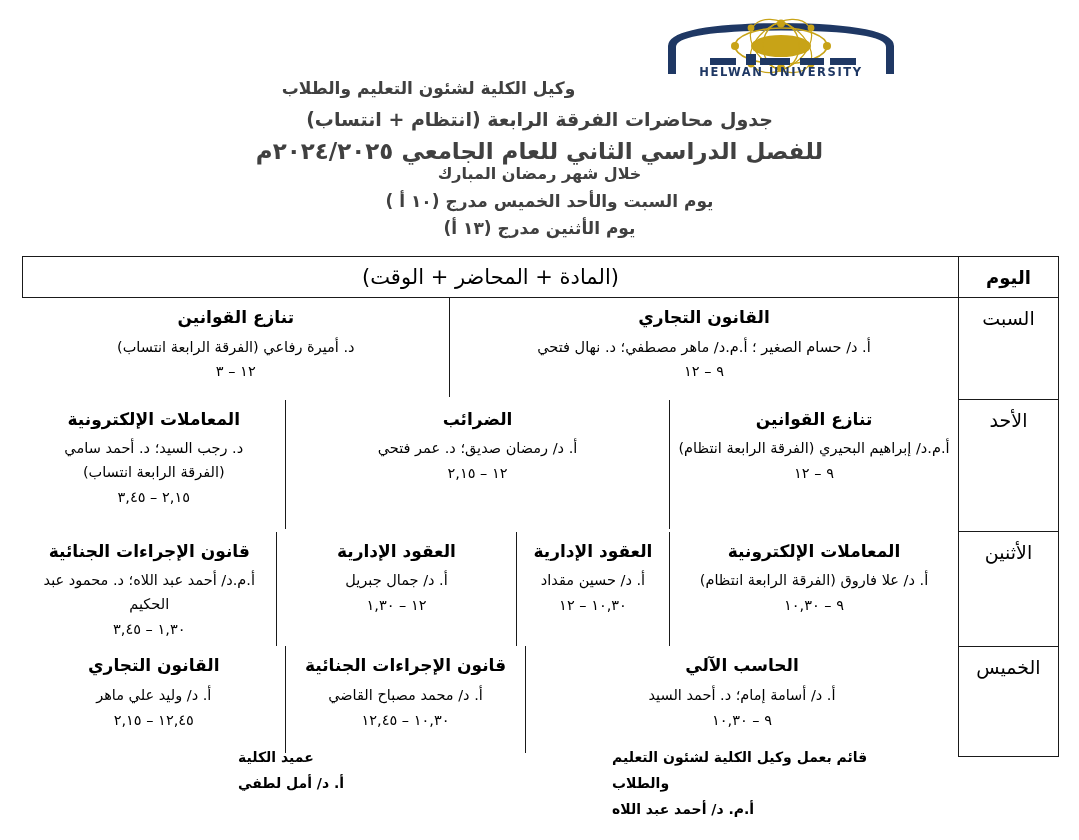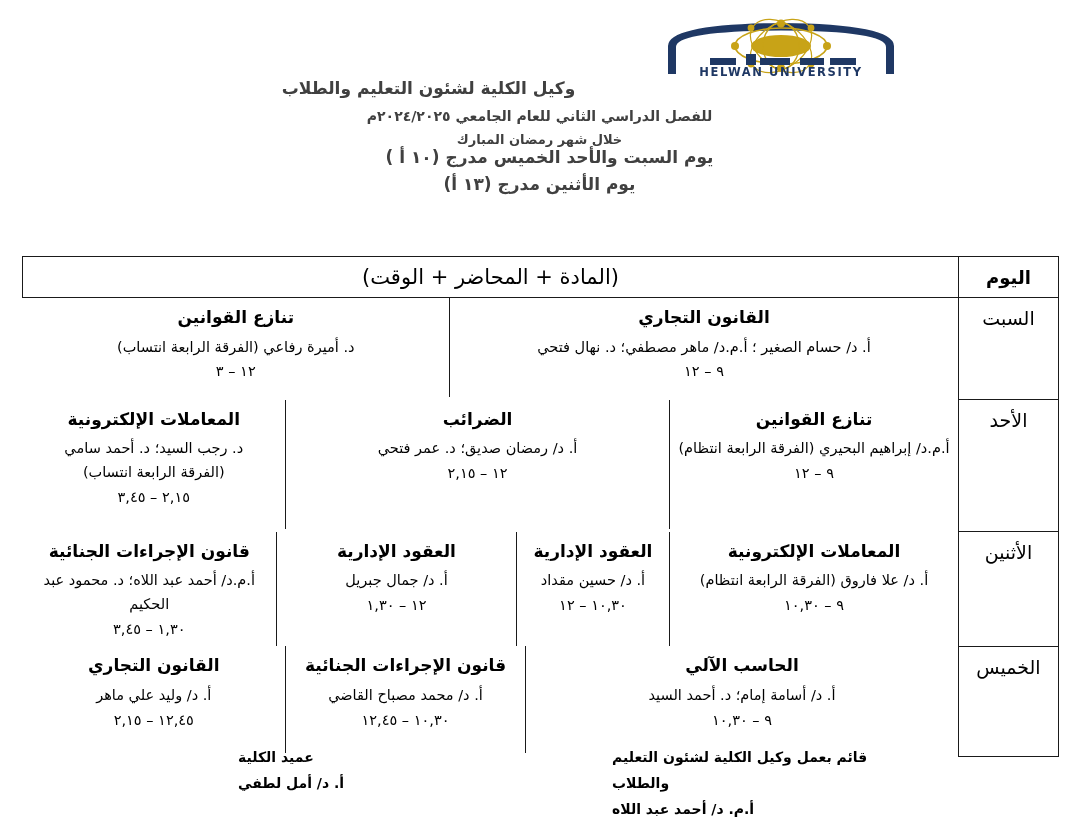--- a/index.html
+++ b/index.html
@@ -39,22 +39,22 @@
     color: #404040;
     letter-spacing: 0.2px;
     white-space: nowrap;
   }
   .hdr-officer {
     font-size: 17px;
     margin-bottom: 10px;
     padding-right: 222px;
   }
   .hdr-title-1 { font-size: 19px; margin-bottom: 8px; }
-  .hdr-title-2 { font-size: 14px; margin-bottom: 8px; }
-  .hdr-title-3 { font-size: 13px; }
+  .hdr-title-2 { font-size: 23px; }
+  .hdr-title-3 { font-size: 16px; margin-bottom: 8px; }
   .hdr-title-4 { font-size: 17px; margin-bottom: 7px; padding-left: 20px; }
   .hdr-title-5 { font-size: 17px; margin-bottom: 0; }
 
   
   .sched-table {
     position: absolute;
     top: 256px;
     left: 22px;
     width: 1036px;
     border-collapse: collapse;
@@ -154,20 +154,21 @@
     <rect x="110" y="44" width="30" height="7" fill="#1f3864"></rect>
     <rect x="150" y="44" width="24" height="7" fill="#1f3864"></rect>
     <rect x="180" y="44" width="26" height="7" fill="#1f3864"></rect>
 
     <text x="131" y="62" text-anchor="middle" font-family="DejaVu Sans, sans-serif" font-size="11.5" font-weight="bold" letter-spacing="1.6" fill="#1f3864">HELWAN UNIVERSITY</text>
   </svg>
 </div>
 
 <div class="header-block">
   <div class="hdr-line hdr-officer">وكيل الكلية لشئون التعليم والطلاب</div>
+  <div class="hdr-line hdr-title-1">جدول محاضرات الفرقة الرابعة  (انتظام + انتساب)</div>
   <div class="hdr-line hdr-title-2">للفصل الدراسي الثاني للعام الجامعي ٢٠٢٤/٢٠٢٥م</div>
   <div class="hdr-line hdr-title-3">خلال شهر رمضان المبارك</div>
   <div class="hdr-line hdr-title-4">يوم السبت والأحد الخميس مدرج (١٠ أ )</div>
   <div class="hdr-line hdr-title-5">يوم الأثنين مدرج (١٣ أ)</div>
 </div>
 
 <table class="sched-table">
   <colgroup>
     <col style="width:100px">
     <col style="width:936px">

